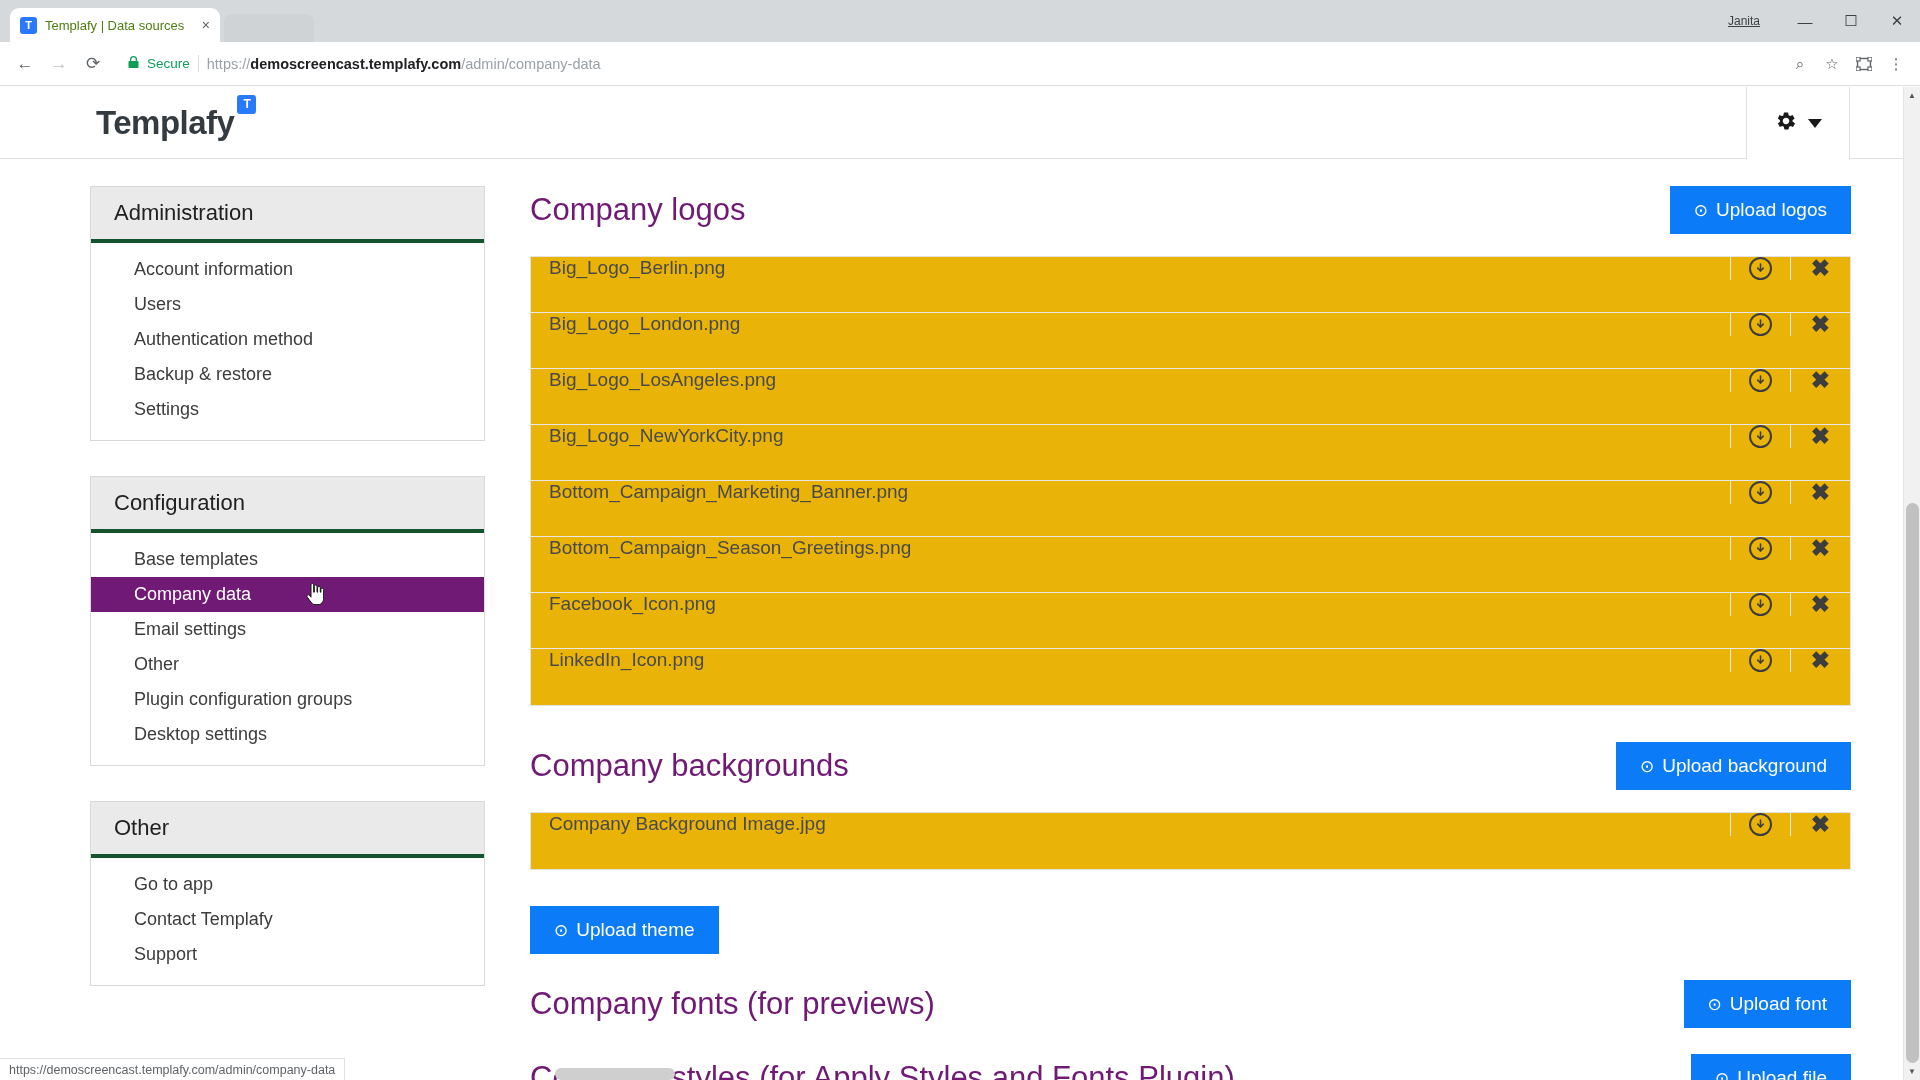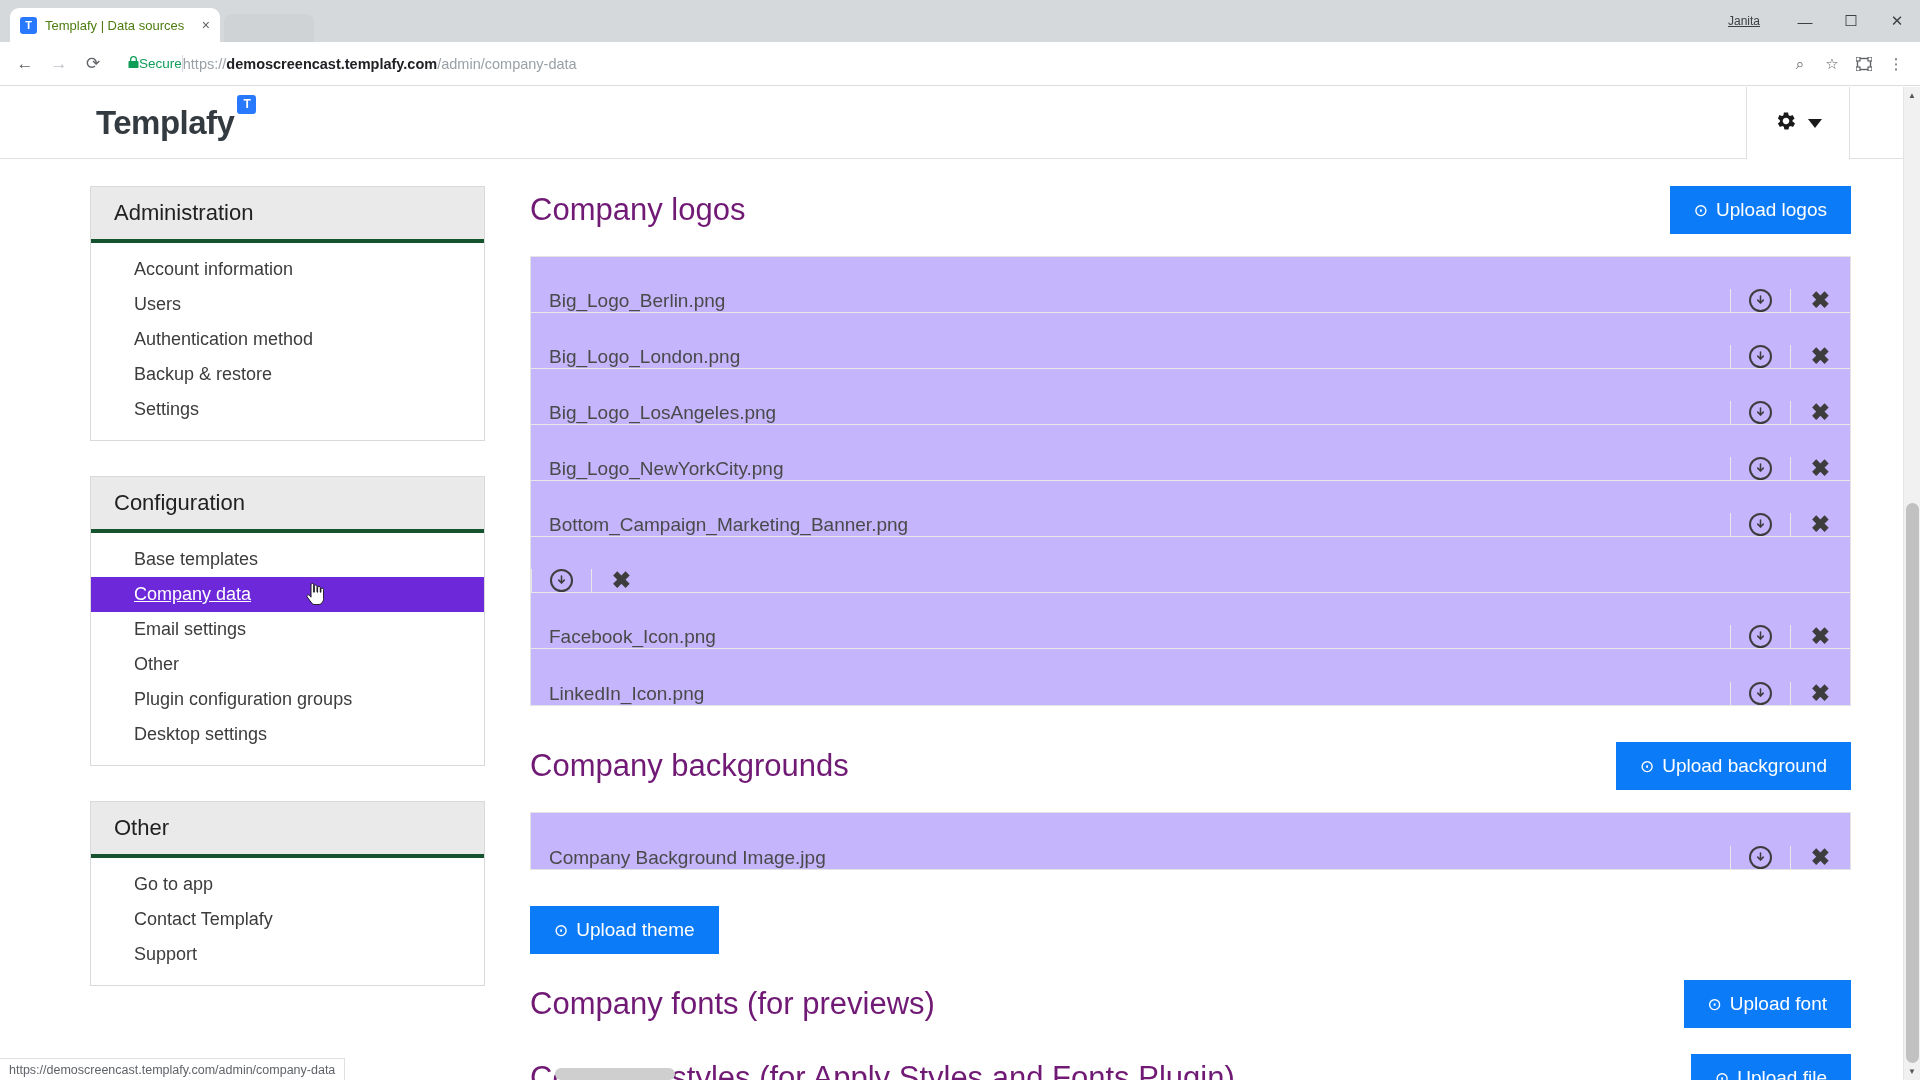--- a/index.html
+++ b/index.html
@@ -56,21 +56,21 @@
     padding: 0 10px; gap: 4px; border-bottom: 1px solid #dadce0;
   }
   .nav-btn {
     width: 30px; height: 30px; display: flex;
     align-items: center; justify-content: center;
     color: #5f6368; font-size: 17px; border-radius: 50%;
   }
   .nav-btn.disabled { color: #bdc1c6; }
   .omnibox {
     flex: 1 1 auto; height: 28px; display: flex; align-items: center;
-    padding: 0 10px; margin: 0 6px;
+    gap: 8px; padding: 0 10px; margin: 0 6px;
   }
   .lock { color: #0f9d58; font-size: 11px; }
   .secure-text { color: #0f9d58; font-size: 13.5px; }
   .omni-divider { width: 1px; height: 17px; background: #dadce0; }
   .url { font-size: 14.5px; color: #9aa0a6; white-space: nowrap; }
   .url b { color: #202124; font-weight: 600; }
   .tb-icon {
     width: 28px; height: 28px; display: flex;
     align-items: center; justify-content: center;
     color: #5f6368; font-size: 15px;
@@ -116,21 +116,21 @@
   .panel-head {
     background: #eaeaea; padding: 13px 23px;
     font-size: 22px; color: #212121; font-weight: normal;
     border-bottom: 4px solid #14532d;
   }
   .panel-body { padding: 9px 0 13px 0; }
   .nav-item {
     padding: 7px 23px 7px 43px; font-size: 18px; color: #3c3c3c;
     position: relative; white-space: nowrap;
   }
-  .nav-item.active { background: #6d28d9; color: #fff; text-decoration: underline; }
+  .nav-item.active { background: #701a75; color: #fff; }
   .cursor-hand {
     position: absolute; left: 215px; top: 6px;
     width: 18px; height: 22px; pointer-events: none;
   }
 
   
   .main { flex: 1 1 auto; margin-left: 45px; margin-right: 52px; }
   .sec-head {
     display: flex; align-items: center; justify-content: space-between;
     margin-bottom: 22px;
@@ -139,22 +139,22 @@
   .btn-blue {
     background: #0b7bf7; color: #fff; border: none;
     font-size: 19px; font-family: inherit;
     padding: 13px 24px; display: inline-flex;
     align-items: center; gap: 8px; white-space: nowrap;
   }
   .btn-ico { font-size: 17px; line-height: 1; }
 
   .filelist { border: 1px solid #e3e3e3; margin-bottom: 36px; }
   .filerow {
-    display: flex; align-items: flex-end; height: 56px;
-    border-bottom: 1px solid #e8e8e8; background: #c4b5fd;
+    display: flex; align-items: flex-start; height: 56px;
+    border-bottom: 1px solid #e8e8e8; background: #eab308;
   }
   .filerow:last-child { border-bottom: none; }
   .filename {
     flex: 1 1 auto; display: flex; align-items: center;
     padding-left: 18px; font-size: 19px; color: #4a4a4a;
   }
   .act {
     width: 60px; flex: 0 0 auto; border-left: 1px solid #e8e8e8;
     display: flex; align-items: center; justify-content: center;
     color: #3d3d3d;
@@ -372,20 +372,21 @@
                     <svg width="11" height="11" viewBox="0 0 12 12">
                       <path d="M6 1v7M3 5.6 6 8.8l3-3.2" fill="none" stroke="#3d3d3d" stroke-width="1.7" stroke-linecap="round" stroke-linejoin="round"></path>
                     </svg>
                   </span>
                 </div>
               <div class="act">
                   <span class="x-mark">✖</span>
                 </div>
             </div>
             <div class="filerow">
+              <div class="filename">Bottom_Campaign_Season_Greetings.png</div>
               <div class="act">
                   <span class="dl-circle">
                     <svg width="11" height="11" viewBox="0 0 12 12">
                       <path d="M6 1v7M3 5.6 6 8.8l3-3.2" fill="none" stroke="#3d3d3d" stroke-width="1.7" stroke-linecap="round" stroke-linejoin="round"></path>
                     </svg>
                   </span>
                 </div>
               <div class="act">
                   <span class="x-mark">✖</span>
                 </div>

